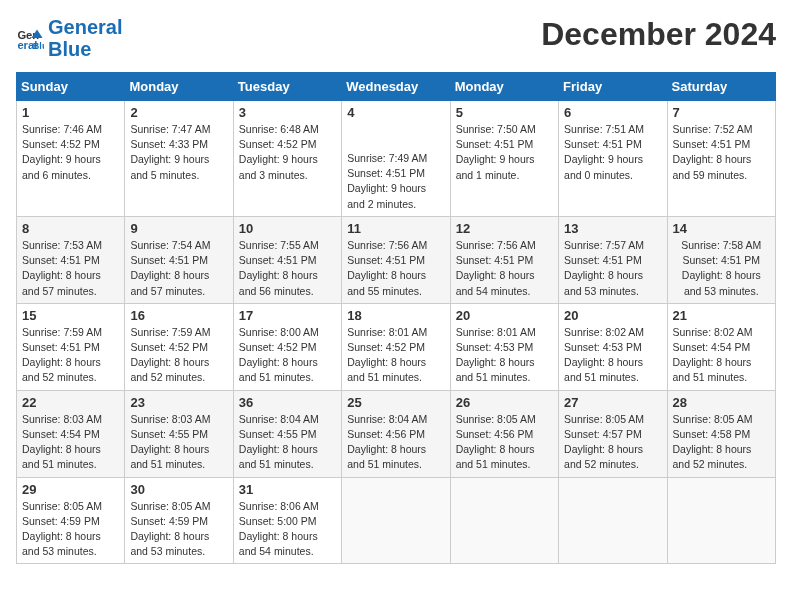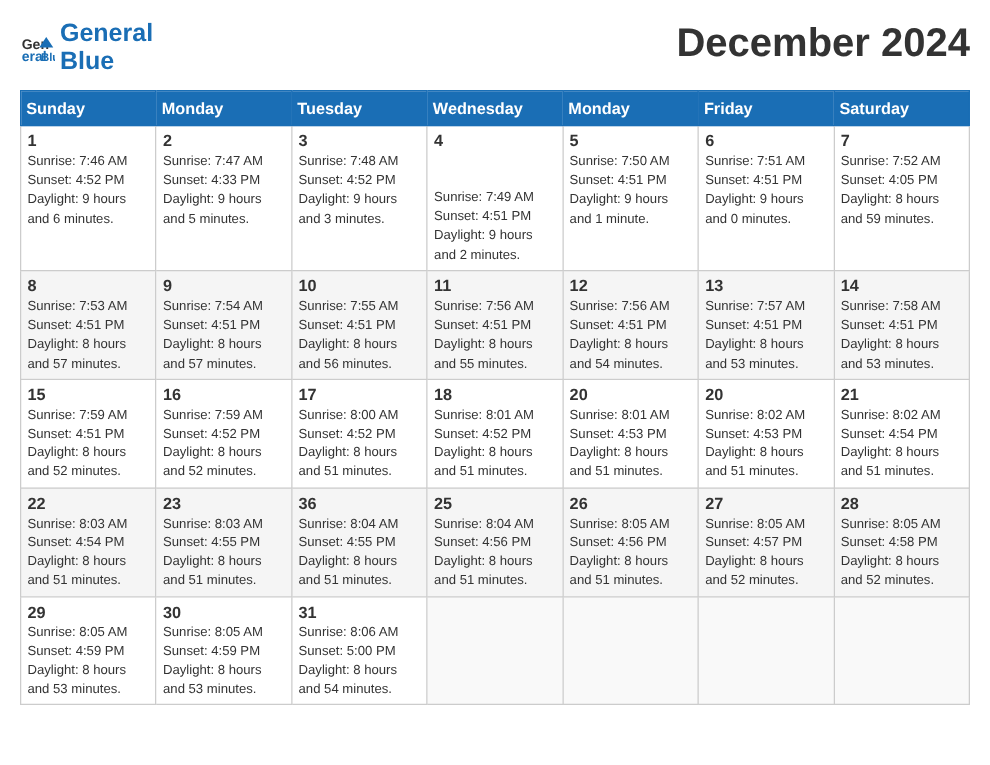--- a/index.html
+++ b/index.html
@@ -132,21 +132,21 @@
         </td>
         <td>
           <span class="day-num">2</span>
           <div class="day-info" style="white-space: pre-line;">Sunrise: 7:47 AM
 Sunset: 4:33 PM
 Daylight: 9 hours
 and 5 minutes.</div>
         </td>
         <td>
           <span class="day-num">3</span>
-          <div class="day-info" style="white-space: pre-line;">Sunrise: 7:48 AM
+          <div class="day-info" style="white-space: pre-line;">Sunrise: 6:48 AM
 Sunset: 4:52 PM
 Daylight: 9 hours
 and 3 minutes.</div>
         </td>
         <td>
           <span class="day-num">4</span>
           <div class="day-info" style="white-space: pre-line; margin-top: 31px;">Sunrise: 7:49 AM
 Sunset: 4:51 PM
 Daylight: 9 hours
 and 2 minutes.</div>
@@ -161,21 +161,21 @@
         <td>
           <span class="day-num">6</span>
           <div class="day-info" style="white-space: pre-line;">Sunrise: 7:51 AM
 Sunset: 4:51 PM
 Daylight: 9 hours
 and 0 minutes.</div>
         </td>
         <td>
           <span class="day-num">7</span>
           <div class="day-info" style="white-space: pre-line;">Sunrise: 7:52 AM
-Sunset: 4:05 PM
+Sunset: 4:51 PM
 Daylight: 8 hours
 and 59 minutes.</div>
         </td>
       </tr>
       <tr>
         <td>
           <span class="day-num">8</span>
           <div class="day-info" style="white-space: pre-line;">Sunrise: 7:53 AM
 Sunset: 4:51 PM
 Daylight: 8 hours
@@ -211,21 +211,21 @@
         </td>
         <td>
           <span class="day-num">13</span>
           <div class="day-info" style="white-space: pre-line;">Sunrise: 7:57 AM
 Sunset: 4:51 PM
 Daylight: 8 hours
 and 53 minutes.</div>
         </td>
         <td>
           <span class="day-num">14</span>
-          <div class="day-info" style="white-space: pre-line;">Sunrise: 7:58 AM
+          <div class="day-info" style="white-space: pre-line; text-align: center;">Sunrise: 7:58 AM
 Sunset: 4:51 PM
 Daylight: 8 hours
 and 53 minutes.</div>
         </td>
       </tr>
       <tr>
         <td>
           <span class="day-num">15</span>
           <div class="day-info" style="white-space: pre-line;">Sunrise: 7:59 AM
 Sunset: 4:51 PM

